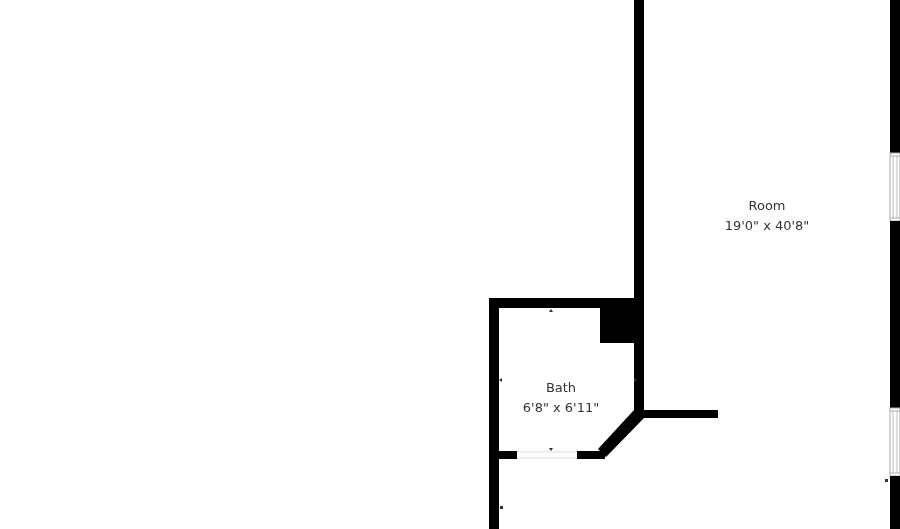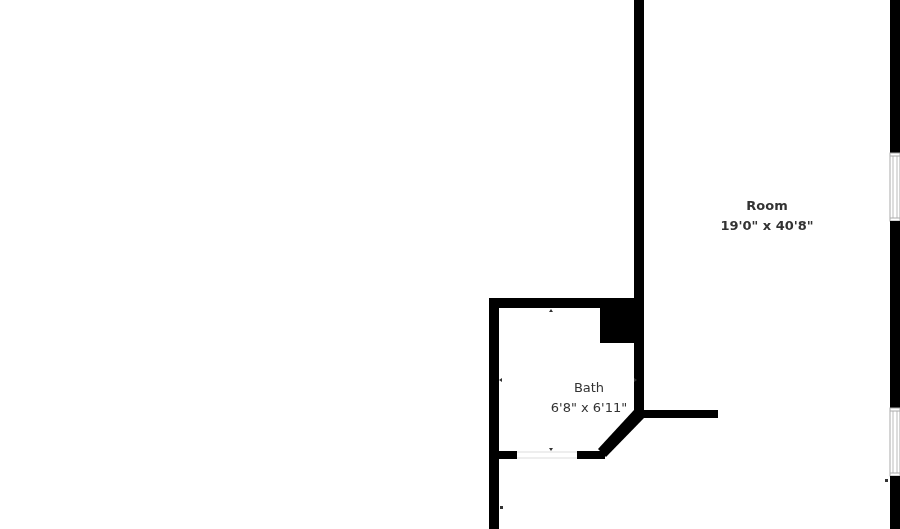--- a/index.html
+++ b/index.html
@@ -7,22 +7,22 @@
     .plan { position: absolute; left: 0; top: 0; width: 900px; height: 529px; }
     .label {
       position: absolute;
       font-family: "DejaVu Sans", sans-serif;
       font-size: 13px;
       color: #333333;
       text-align: center;
       line-height: 20px;
       white-space: nowrap;
     }
-    .room-label { left: 707px; top: 196px; width: 120px; font-weight: bold; }
-    .bath-label { left: 529px; top: 378px; width: 120px; }
+    .room-label { left: 707px; top: 196px; width: 120px; }
+    .bath-label { left: 501px; top: 378px; width: 120px; }
   </style>
 </head>
 <body>
 
 <svg class="plan" width="900" height="529" viewBox="0 0 900 529" xmlns="http://www.w3.org/2000/svg">
 
   <rect x="634" y="0" width="10" height="415" fill="#000"></rect>
 
   <rect x="489" y="298" width="155" height="10" fill="#000"></rect>
 

